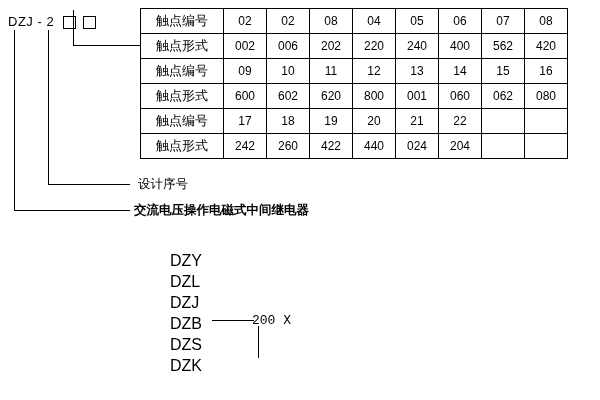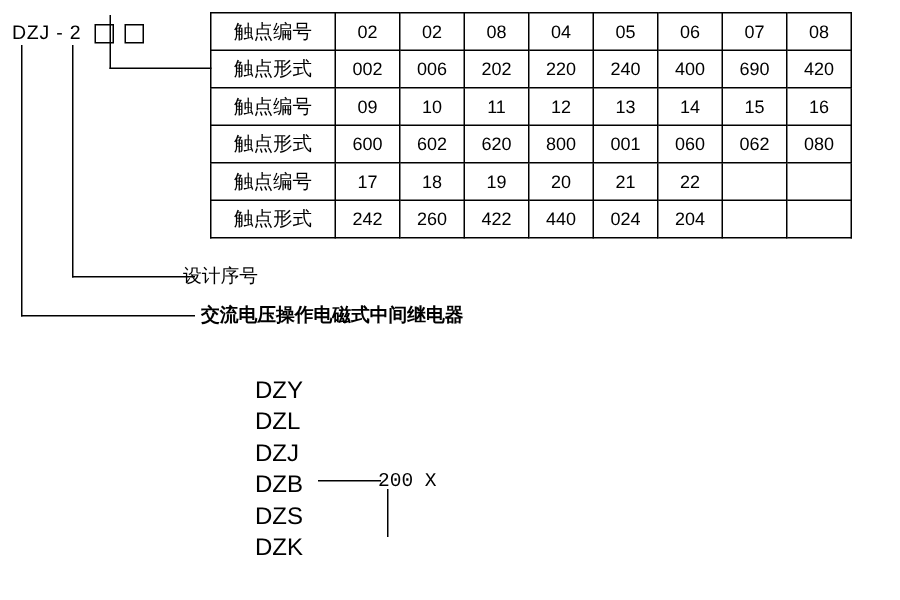--- a/index.html
+++ b/index.html
@@ -141,21 +141,21 @@
           <td class="val">08</td>
         </tr>
         <tr>
           <td class="rowhead">触点形式</td>
           <td class="val">002</td>
           <td class="val">006</td>
           <td class="val">202</td>
           <td class="val">220</td>
           <td class="val">240</td>
           <td class="val">400</td>
-          <td class="val">690</td>
+          <td class="val">562</td>
           <td class="val">420</td>
         </tr>
         <tr>
           <td class="rowhead">触点编号</td>
           <td class="val">09</td>
           <td class="val">10</td>
           <td class="val">11</td>
           <td class="val">12</td>
           <td class="val">13</td>
           <td class="val">14</td>
@@ -197,21 +197,21 @@
         </tr>
       </tbody>
     </table>
   </div>
 
   <div class="line vline" style="left:73px; top:10px; height:36px;"></div>
   <div class="line hline" style="left:73px; top:45px; width:68px;"></div>
 
   <div class="line vline" style="left:48px; top:30px; height:155px;"></div>
   <div class="line hline" style="left:48px; top:184px; width:82px;"></div>
-  <div class="leader-label" style="left:122px; top:176px;">设计序号</div>
+  <div class="leader-label" style="left:138px; top:176px;">设计序号</div>
 
   <div class="line vline" style="left:14px; top:30px; height:181px;"></div>
   <div class="line hline" style="left:14px; top:210px; width:116px;"></div>
   <div class="leader-label" style="left:134px; top:202px;font-weight:bold;">交流电压操作电磁式中间继电器</div>
 
   <div class="series">
     <div>DZY</div>
     <div>DZL</div>
     <div>DZJ</div>
     <div>DZB</div>

